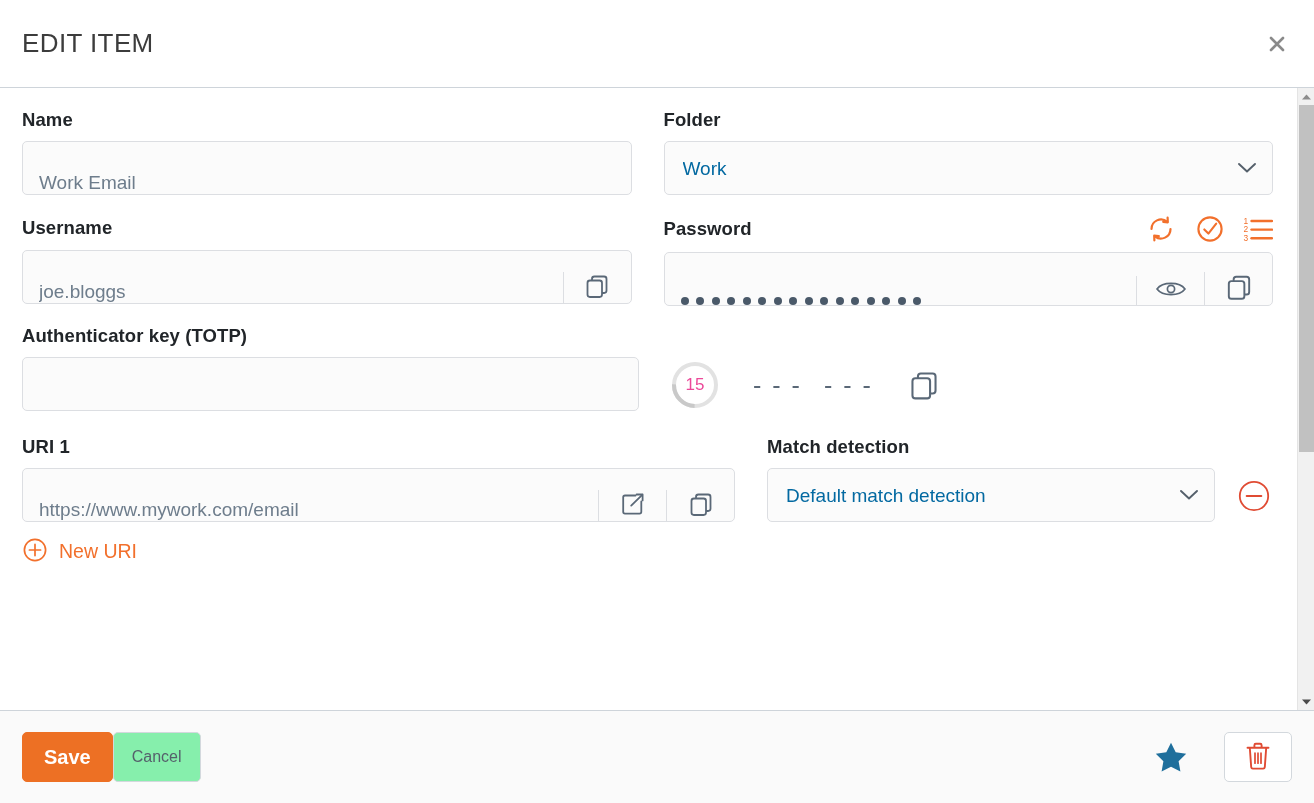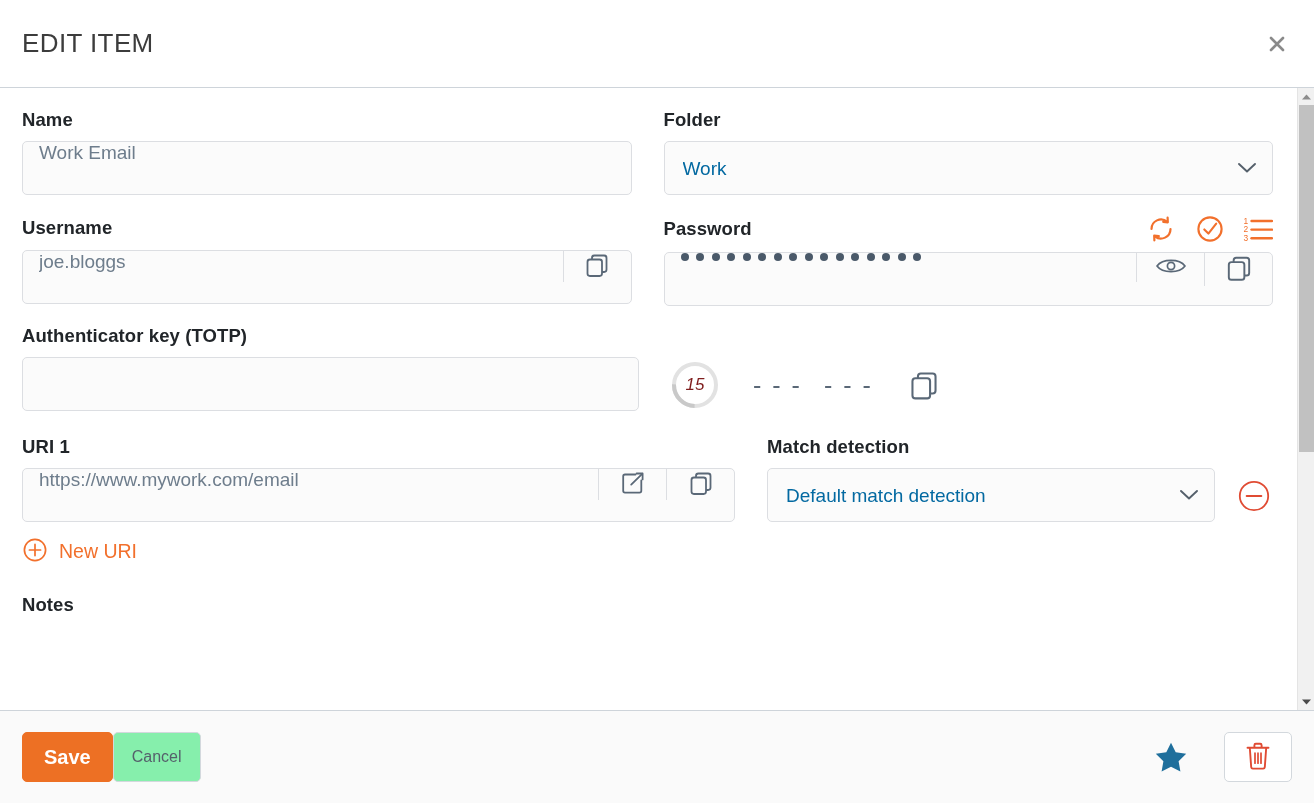--- a/index.html
+++ b/index.html
@@ -112,21 +112,21 @@
     display: flex;
     align-items: center;
     justify-content: center;
     padding: 0;
     line-height: 0;
   }
 
   
   .input-group {
     display: flex;
-    align-items: flex-start;
+    align-items: flex-end;
     border: 1px solid #dcdee2;
     border-radius: 5px;
     background: #fbfbfb;
     height: 54px;
     overflow: hidden;
   }
   .input-group .txt {
     flex: 1 1 auto;
     border: none;
     background: transparent;
@@ -212,22 +212,21 @@
     flex: 0 0 auto;
     margin-right: 34px;
   }
   .totp-ring .num {
     position: absolute;
     inset: 0;
     display: flex;
     align-items: center;
     justify-content: center;
     font-size: 17px;
-    color: #7f1d1d;
-    font-style: italic;
+    color: #ec4899;
   }
   .totp-code {
     font-size: 25px;
     letter-spacing: 2px;
     color: #5a6877;
     display: flex;
     align-items: center;
     gap: 22px;
     margin-right: 34px;
     white-space: nowrap;
@@ -565,21 +564,20 @@
           <button class="new-uri">
             <span>
               <svg width="26" height="26" viewBox="0 0 26 26" fill="none">
                 <circle cx="13" cy="13" r="10.6" stroke="#f2702c" stroke-width="1.7"></circle>
                 <path d="M13 7.4 V18.6 M7.4 13 H18.6" stroke="#f2702c" stroke-width="1.7" stroke-linecap="round"></path>
               </svg>
             </span>
             <span class="lbl">New URI</span>
           </button>
 
-          <label class="field-label notes-label">Notes</label>
         </div>
 
         <div class="col uri-right">
           <label class="field-label">Match detection</label>
           <div class="match-row">
             <div class="select-wrap">
               <select>
                 <option>Default match detection</option>
               </select>
               <span class="chev">

